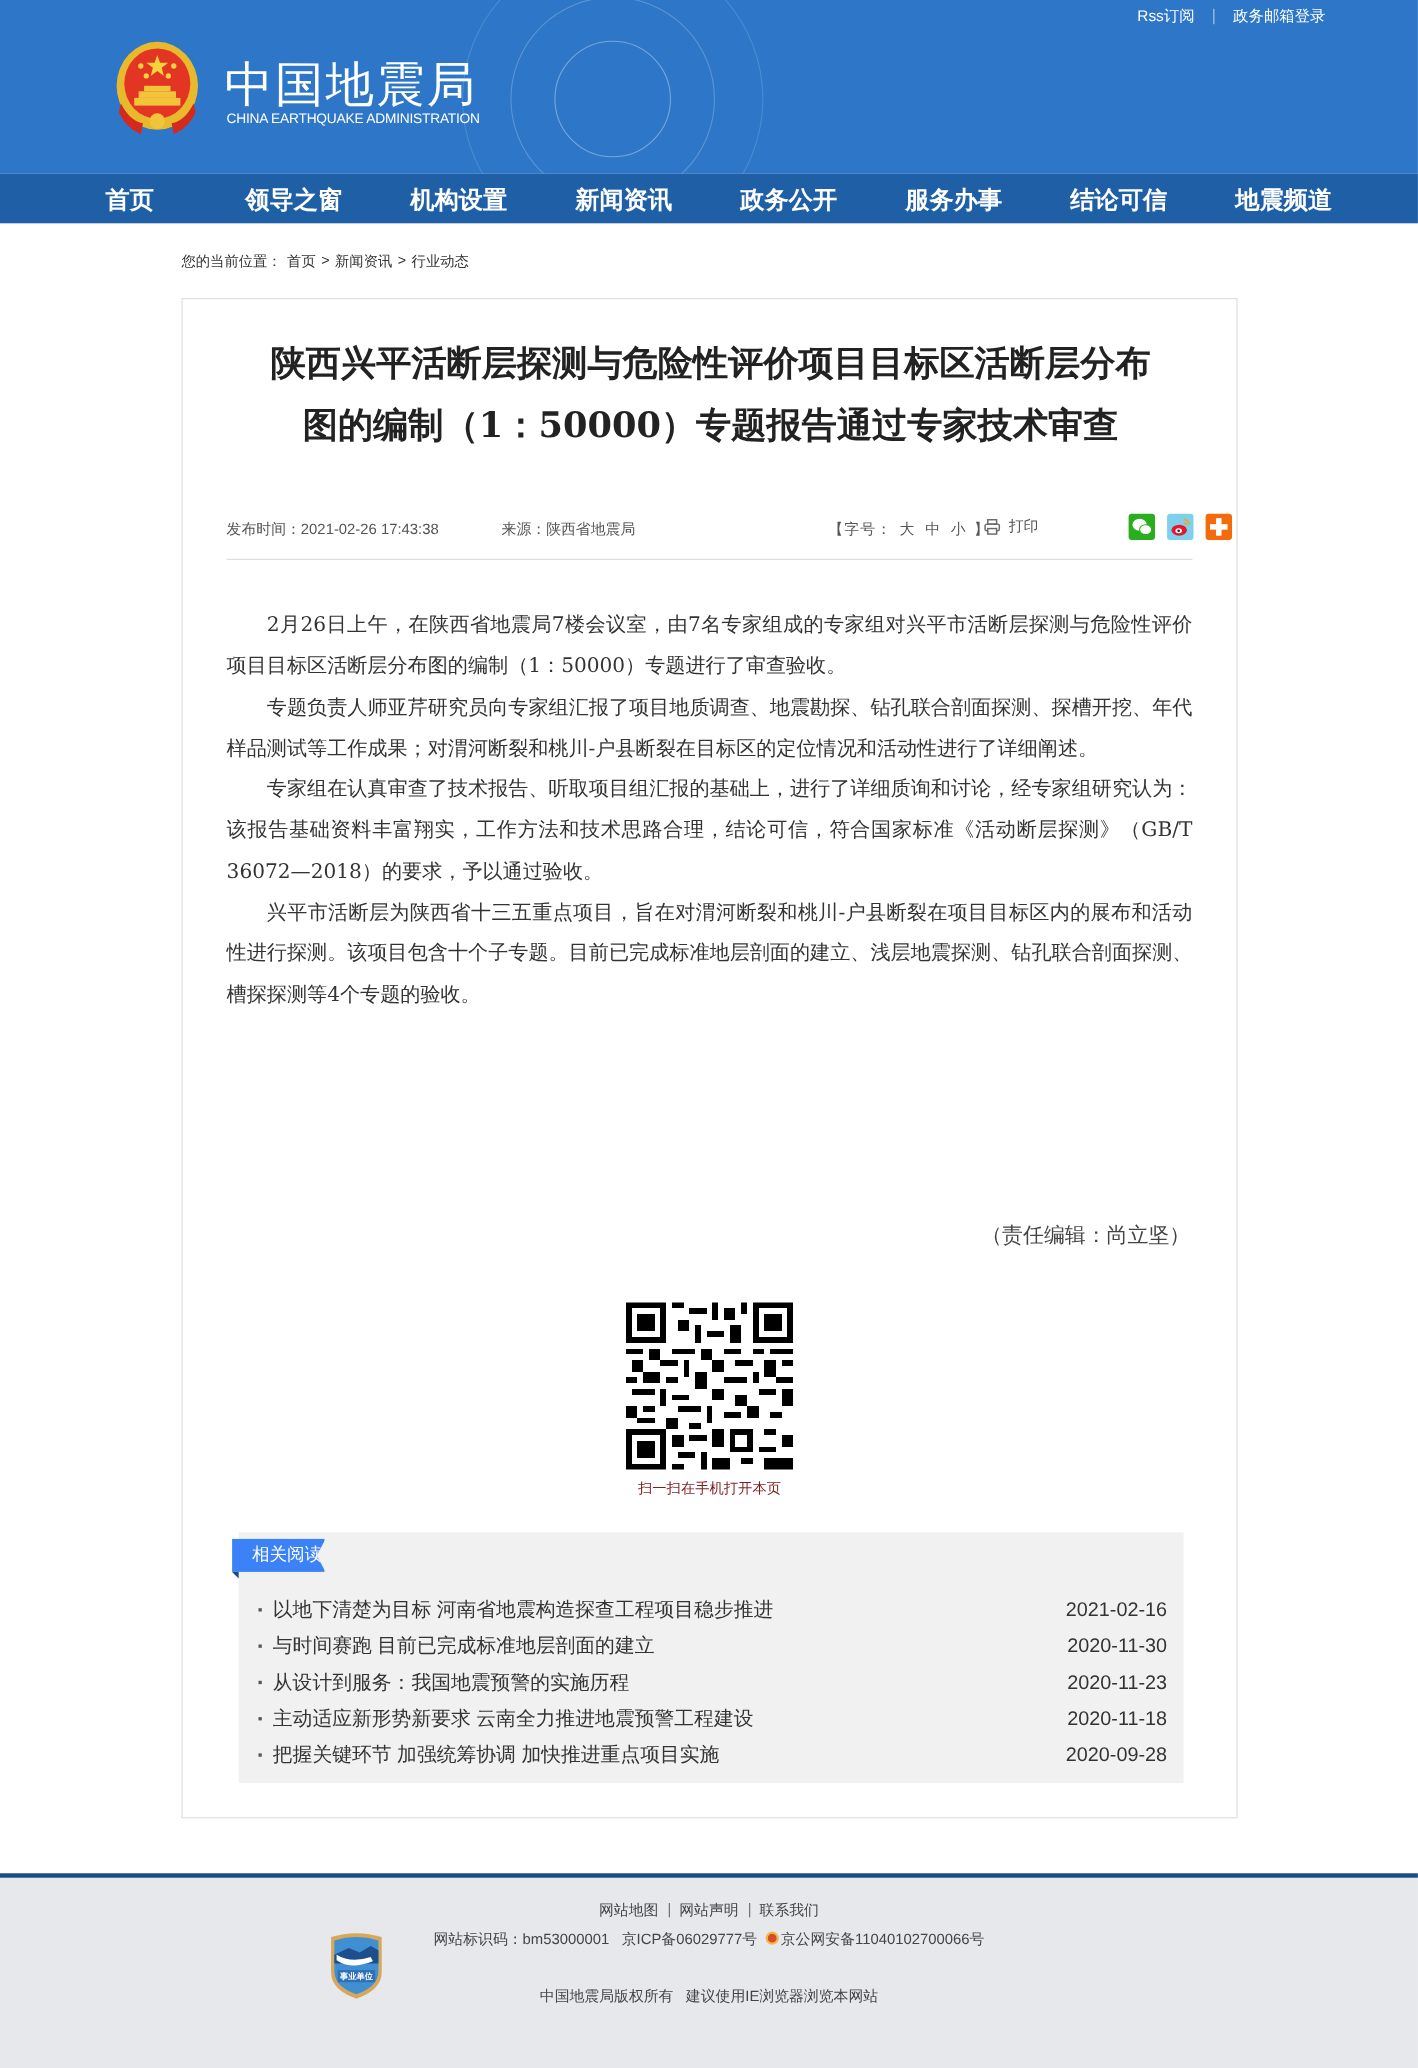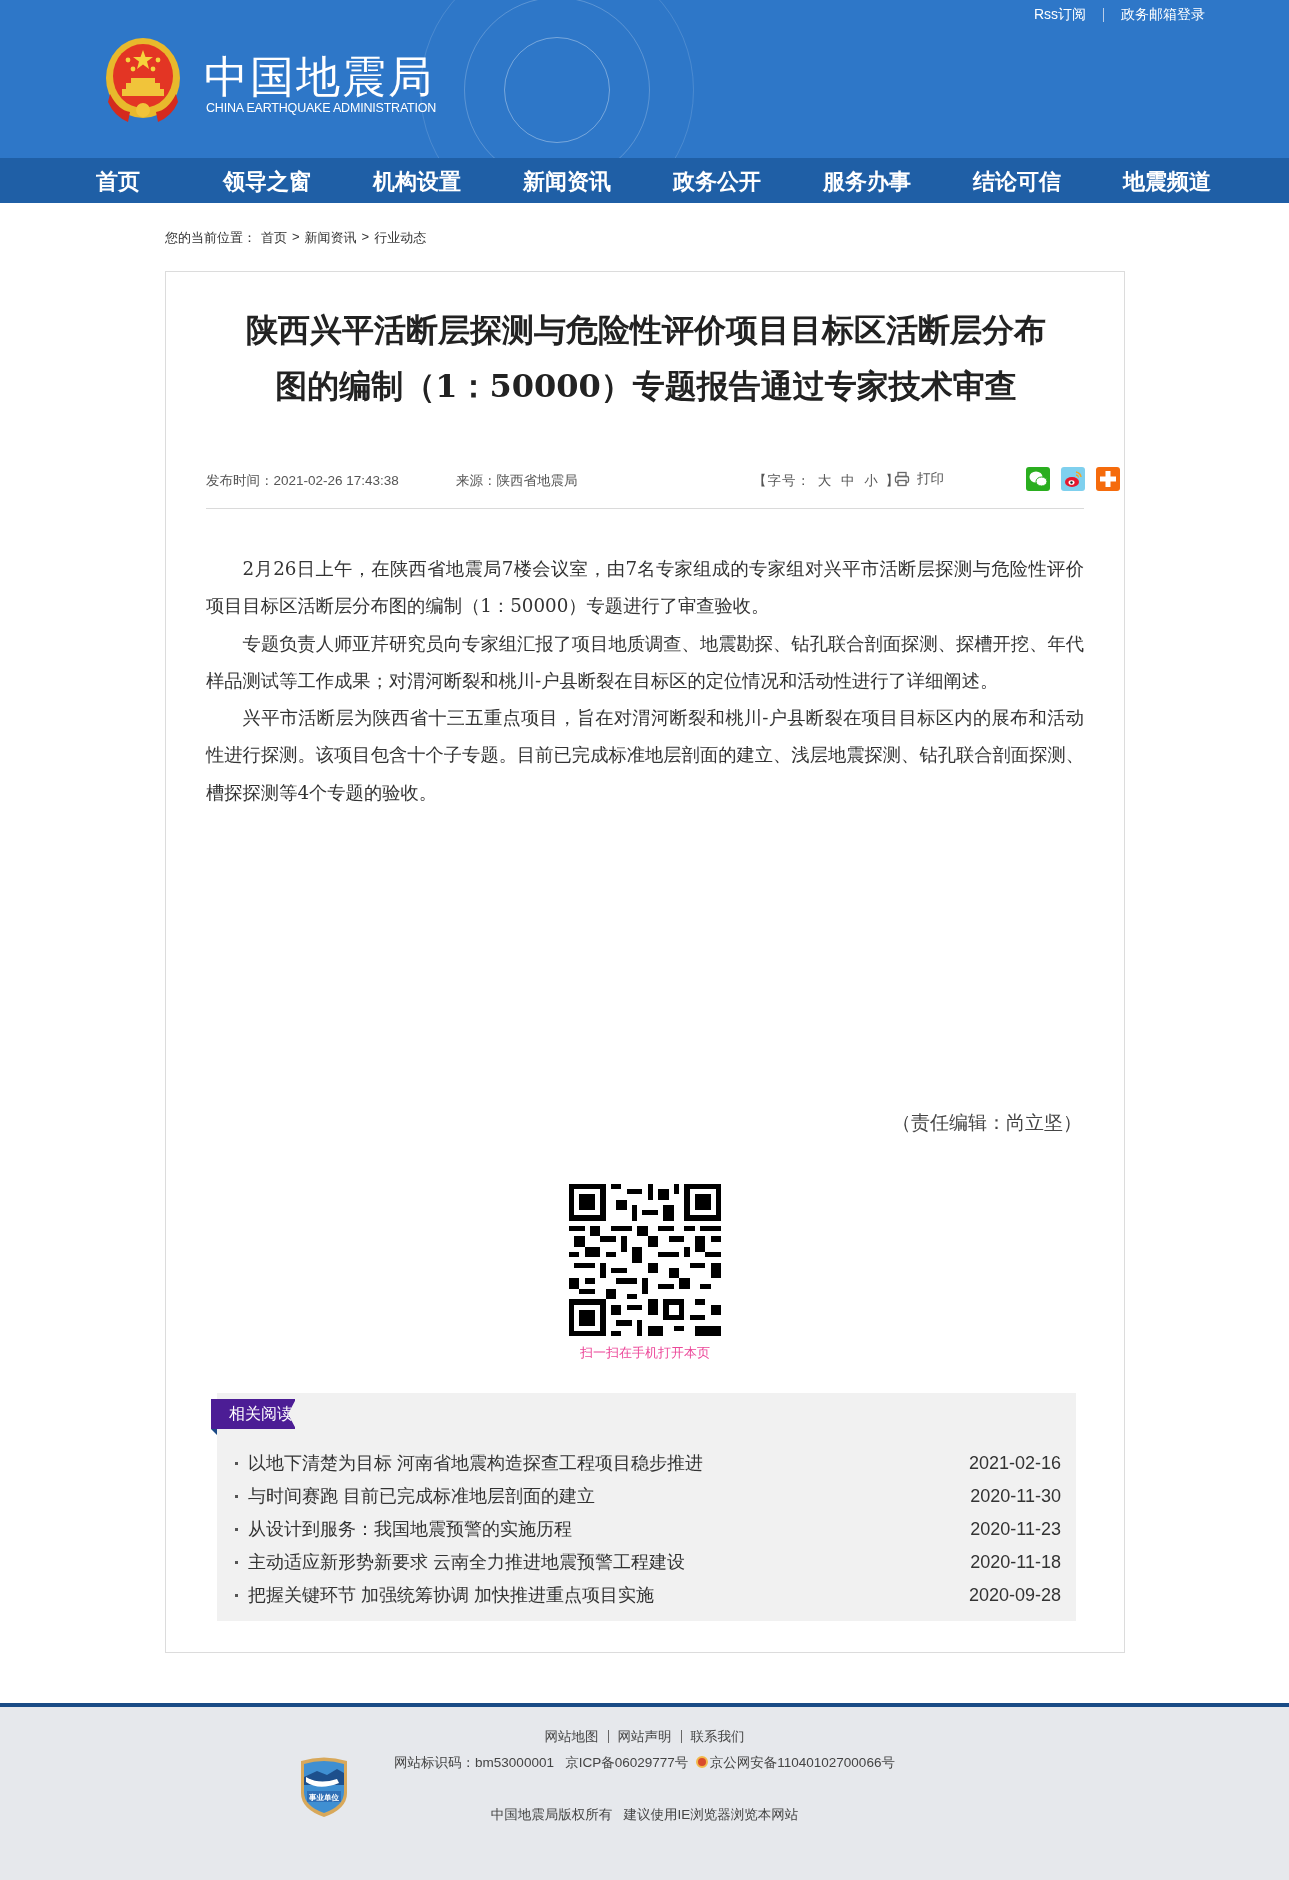--- a/index.html
+++ b/index.html
@@ -39,25 +39,25 @@
   .meta .share { position: absolute; left: 820px; top: -5px; display: flex; gap: 11px; }
   .share span { display: block; width: 24px; height: 24px; border-radius: 3px; }
   .divider { position: absolute; left: 40px; top: 236px; width: 878px; height: 1px; background: #dadada; }
 
   .body { position: absolute; left: 40px; top: 278px; width: 878px; font-family: "DejaVu Serif", "Liberation Serif", serif; font-size: 18.3px; line-height: 37.3px; color: #333; text-align: justify; }
   .body p { text-indent: 2em; }
 
   .editor { position: absolute; right: 42px; top: 838px; font-family: "DejaVu Serif", "Liberation Serif", serif; font-size: 19px; color: #444; }
 
   .qr { position: absolute; left: 403px; top: 912px; width: 152px; height: 152px; background: #fff; }
-  .qr-cap { position: absolute; left: 0; width: 958px; top: 1072px; text-align: center; font-size: 13px; color: #ec4899; }
+  .qr-cap { position: absolute; left: 0; width: 958px; top: 1072px; text-align: center; font-size: 13px; color: #7f1d1d; }
 
   
   .related { position: absolute; left: 51px; top: 1121px; width: 859px; height: 228px; background: #f1f1f1; }
-  .rel-tab { position: absolute; left: -6px; top: 6px; height: 30px; width: 84px; background: #4c1d95; color: #fff; font-size: 16px; line-height: 30px; padding-left: 18px; }
+  .rel-tab { position: absolute; left: -6px; top: 6px; height: 30px; width: 84px; background: #3b82f6; color: #fff; font-size: 16px; line-height: 30px; padding-left: 18px; }
   .rel-tab::after { content: ""; position: absolute; right: -1px; top: 0; border-top: 15px solid transparent; border-bottom: 15px solid transparent; border-right: 8px solid #f1f1f1; }
   .rel-fold { position: absolute; left: -6px; top: 36px; width: 0; height: 0; border-top: 6px solid #1b4a85; border-left: 6px solid transparent; }
   .rel-list { position: absolute; left: 18px; top: 54px; width: 826px; list-style: none; }
   .rel-list li { position: relative; height: 33px; font-size: 18px; line-height: 33px; color: #333; }
   .rel-list li .dot { position: absolute; left: 0; top: 15px; width: 3px; height: 3px; background: #555; }
   .rel-list li a { position: absolute; left: 13px; color: #333; text-decoration: none; }
   .rel-list li .date { position: absolute; right: 0; color: #333; }
 
   
   .footer { position: absolute; left: 0; top: 1703px; width: 1289px; height: 177px; background: #e6e8ec; border-top: 4px solid #1a4c86; }
@@ -167,20 +167,21 @@
             <rect x="4" y="9.5" width="16" height="5" fill="#fff"></rect>
           </svg>
       </span>
     </span>
   </div>
   <div class="divider"></div>
 
   <div class="body">
     <p>2月26日上午，在陕西省地震局7楼会议室，由7名专家组成的专家组对兴平市活断层探测与危险性评价项目目标区活断层分布图的编制（1：50000）专题进行了审查验收。</p>
     <p>专题负责人师亚芹研究员向专家组汇报了项目地质调查、地震勘探、钻孔联合剖面探测、探槽开挖、年代样品测试等工作成果；对渭河断裂和桃川-户县断裂在目标区的定位情况和活动性进行了详细阐述。</p>
+    <p>专家组在认真审查了技术报告、听取项目组汇报的基础上，进行了详细质询和讨论，经专家组研究认为：该报告基础资料丰富翔实，工作方法和技术思路合理，结论可信，符合国家标准《活动断层探测》（GB/T 36072—2018）的要求，予以通过验收。</p>
     <p>兴平市活断层为陕西省十三五重点项目，旨在对渭河断裂和桃川-户县断裂在项目目标区内的展布和活动性进行探测。该项目包含十个子专题。目前已完成标准地层剖面的建立、浅层地震探测、钻孔联合剖面探测、槽探探测等4个专题的验收。</p>
   </div>
 
   <div class="editor">（责任编辑：尚立坚）</div>
 
   <svg class="qr" viewBox="0 0 29 29" shape-rendering="crispEdges">
     <rect width="29" height="29" fill="#fff"></rect>
     <g fill="#000">
       <rect x="0" y="0" width="7" height="7"></rect>
         <rect x="1" y="1" width="5" height="5" fill="#fff"></rect>

